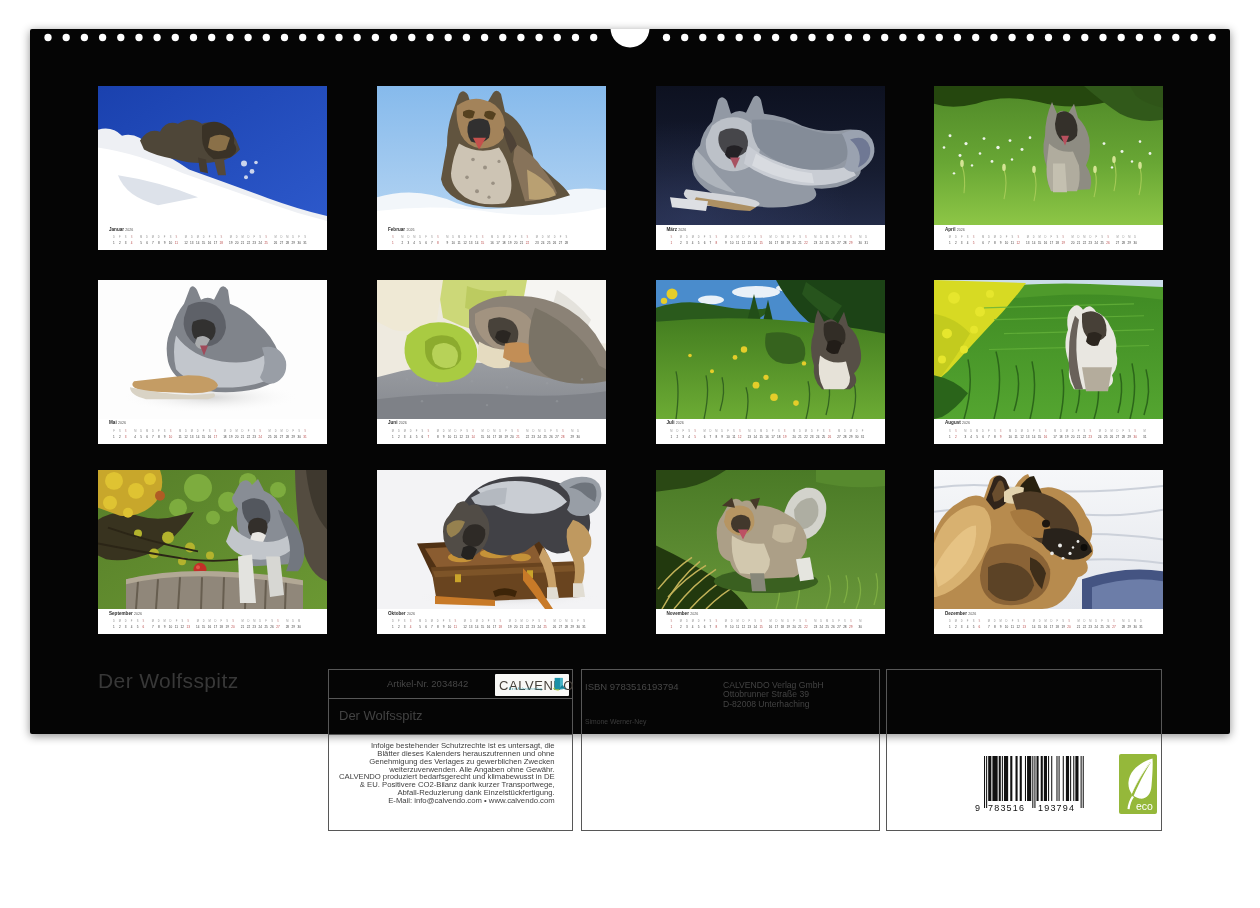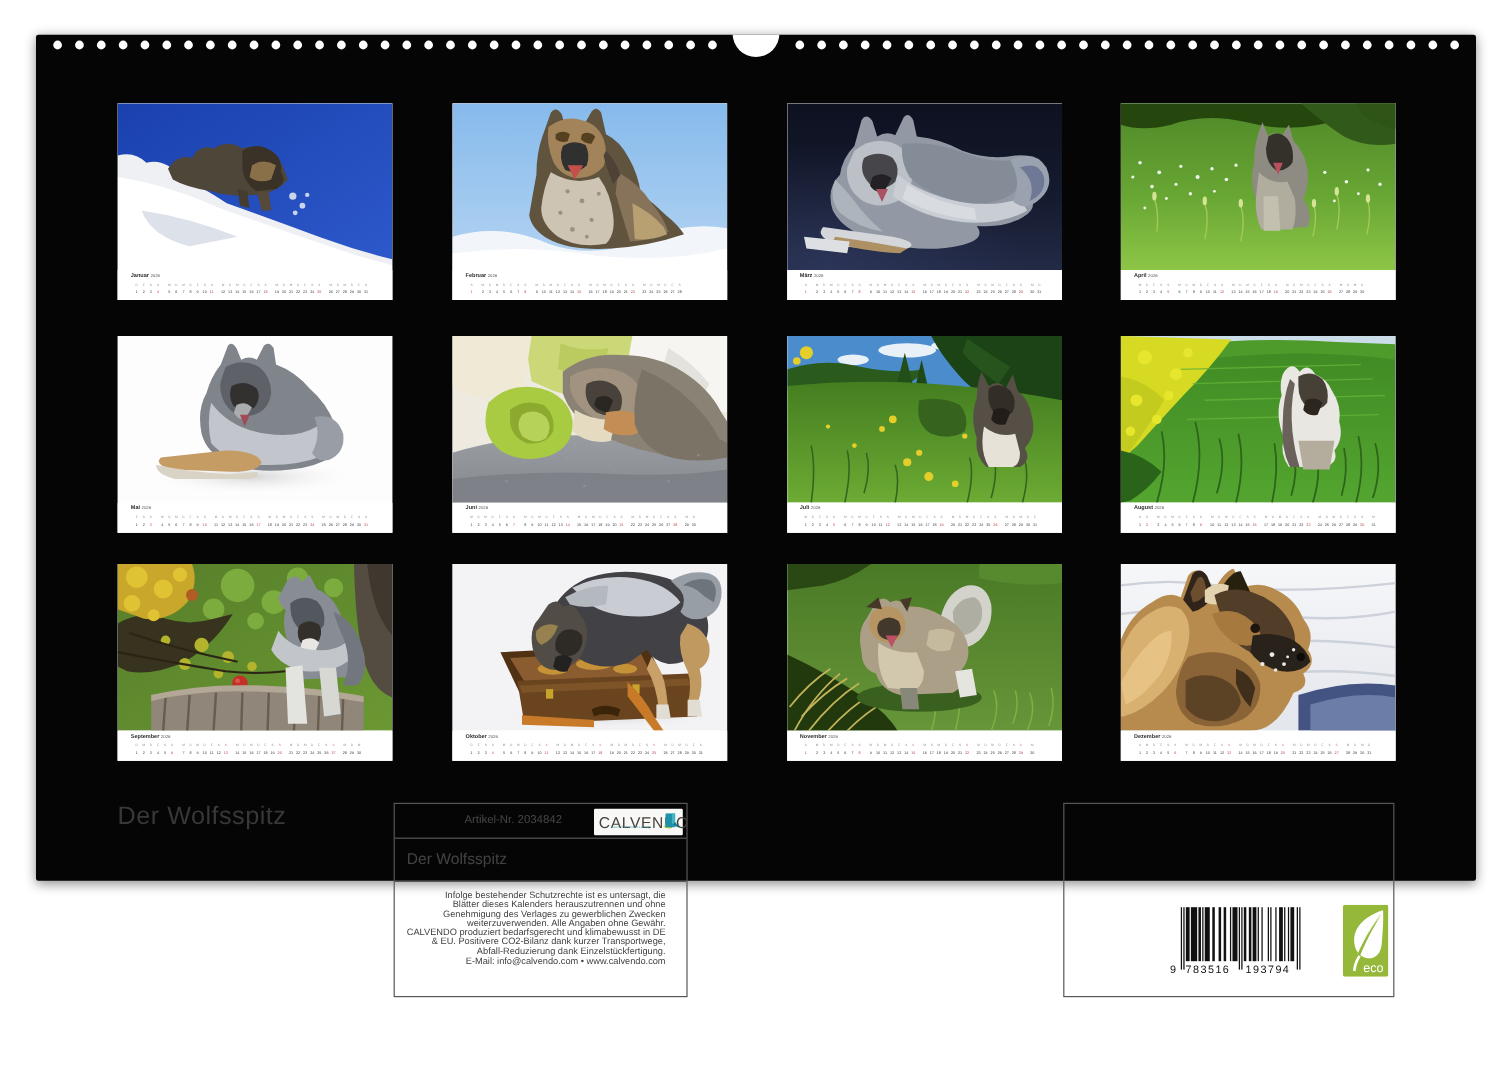--- a/index.html
+++ b/index.html
@@ -699,20 +699,25 @@
             <rect x="3" y="1" width="9" height="13" fill="#1c91a8"></rect>
             <path d="M12 1 L12 14 L9 12 L9 1 Z" fill="#45b3c6"></path>
             <path d="M9 12 L16 14.5 L12 9 Z" fill="#157f95"></path>
           </svg>
         </div>
       </div>
   <div class="r2"></div>
   <div class="wtitle">Der Wolfsspitz</div>
   <div class="legal">Infolge bestehender Schutzrechte ist es untersagt, die<br>Blätter dieses Kalenders herauszutrennen und ohne<br>Genehmigung des Verlages zu gewerblichen Zwecken<br>weiterzuverwenden. Alle Angaben ohne Gewähr.<br>CALVENDO produziert bedarfsgerecht und klimabewusst in DE<br>&amp; EU. Positivere CO2-Bilanz dank kurzer Transportwege,<br>Abfall-Reduzierung dank Einzelstückfertigung.<br>E-Mail: info@calvendo.com • www.calvendo.com</div>
 </div>
+<div class="bx" id="bx2">
+  <div class="isbn">ISBN 9783516193794</div>
+  <div class="pub">CALVENDO Verlag GmbH<br>Ottobrunner Straße 39<br>D-82008 Unterhaching</div>
+  <div class="auth">Simone Werner-Ney</div>
+</div>
 <div class="bx" id="bx3">
   <div class="bc"><svg width="126" height="60" viewBox="0 0 126 60">
           <rect width="126" height="60" fill="#fff"></rect>
           <g fill="#111">
             <rect x="13.00" y="3" width="1.05" height="52"></rect>
             <rect x="15.10" y="3" width="1.05" height="52"></rect>
             <rect x="17.20" y="3" width="3.15" height="45"></rect>
             <rect x="21.40" y="3" width="5.25" height="45"></rect>
             <rect x="27.70" y="3" width="2.10" height="45"></rect>
             <rect x="30.85" y="3" width="1.05" height="45"></rect>

